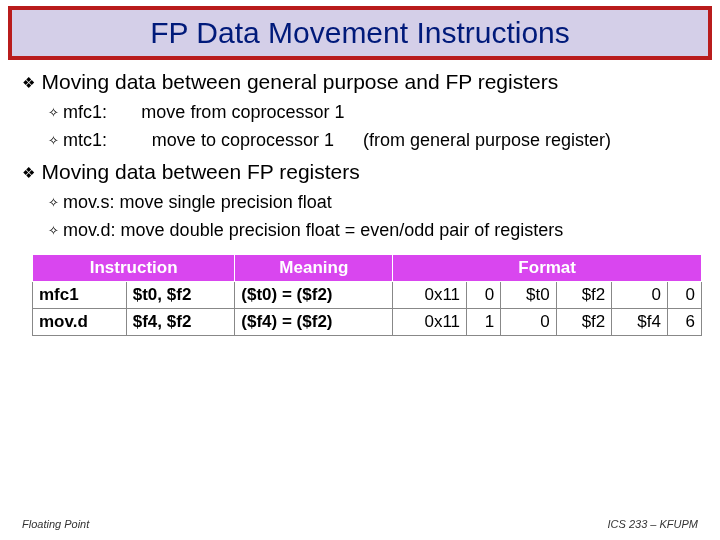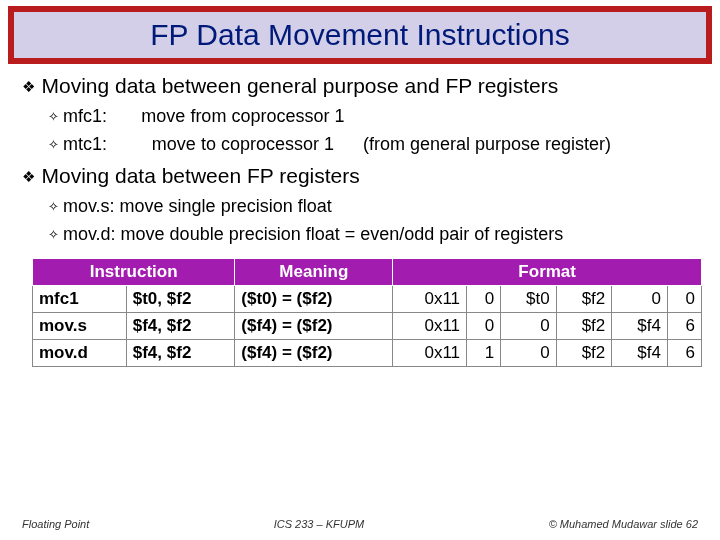--- a/index.html
+++ b/index.html
@@ -6,21 +6,21 @@
   body {
     width: 720px;
     height: 540px;
     background: #fff;
     font-family: Arial, sans-serif;
     position: relative;
     overflow: hidden;
   }
   .title-bar {
     background: #d4cfe8;
-    border: 6px solid #b91c1c;
+    border: 4px solid #b91c1c;
     margin: 6px 8px 10px 8px;
     padding: 6px 10px;
     text-align: center;
   }
   .title-bar h1 {
     font-family: "Comic Sans MS", cursive, sans-serif;
     font-size: 30px;
     color: #001a7a;
     font-weight: normal;
   }
@@ -53,21 +53,21 @@
   .sub-row .c2 { width: 240px; text-align: center; }
   .sub-row .c3 { flex: 1; }
   .sub-row .full { flex: 1; }
   table.inst {
     border-collapse: collapse;
     width: 670px;
     margin: 12px 0 0 10px;
     font-size: 17px;
   }
   table.inst th {
-    background: #a21caf;
+    background: #d946ef;
     color: #fff;
     font-weight: bold;
     border: 1px solid #fff;
     padding: 3px 4px;
     text-align: center;
   }
   table.inst td {
     border: 1px solid #888;
     padding: 3px 6px;
     text-align: right;
@@ -140,43 +140,31 @@
           <td class="lcell">$t0, $f2</td>
           <td class="lcell">($t0) = ($f2)</td>
           <td>0x11</td>
           <td>0</td>
           <td>$t0</td>
           <td>$f2</td>
           <td>0</td>
           <td>0</td>
         </tr>
         <tr>
-          <td class="lcell">mov.s</td>
-          <td class="lcell">$f4, $f2</td>
-          <td class="lcell">($f4) = ($f2)</td>
-          <td>0x11</td>
-          <td>0</td>
-          <td>0</td>
-          <td>$f2</td>
-          <td>$f4</td>
-          <td>6</td>
-        </tr>
-        <tr>
           <td class="lcell">mov.d</td>
           <td class="lcell">$f4, $f2</td>
           <td class="lcell">($f4) = ($f2)</td>
           <td>0x11</td>
           <td>1</td>
           <td>0</td>
           <td>$f2</td>
           <td>$f4</td>
           <td>6</td>
         </tr>
       </tbody>
   </table>
 
 </div>
 
 <div class="footer">
   <span>Floating Point</span>
   <span class="mid">ICS 233 – KFUPM</span>
-  <span>© Muhamed Mudawar  slide 62</span>
 </div>
 
 </body></html>

